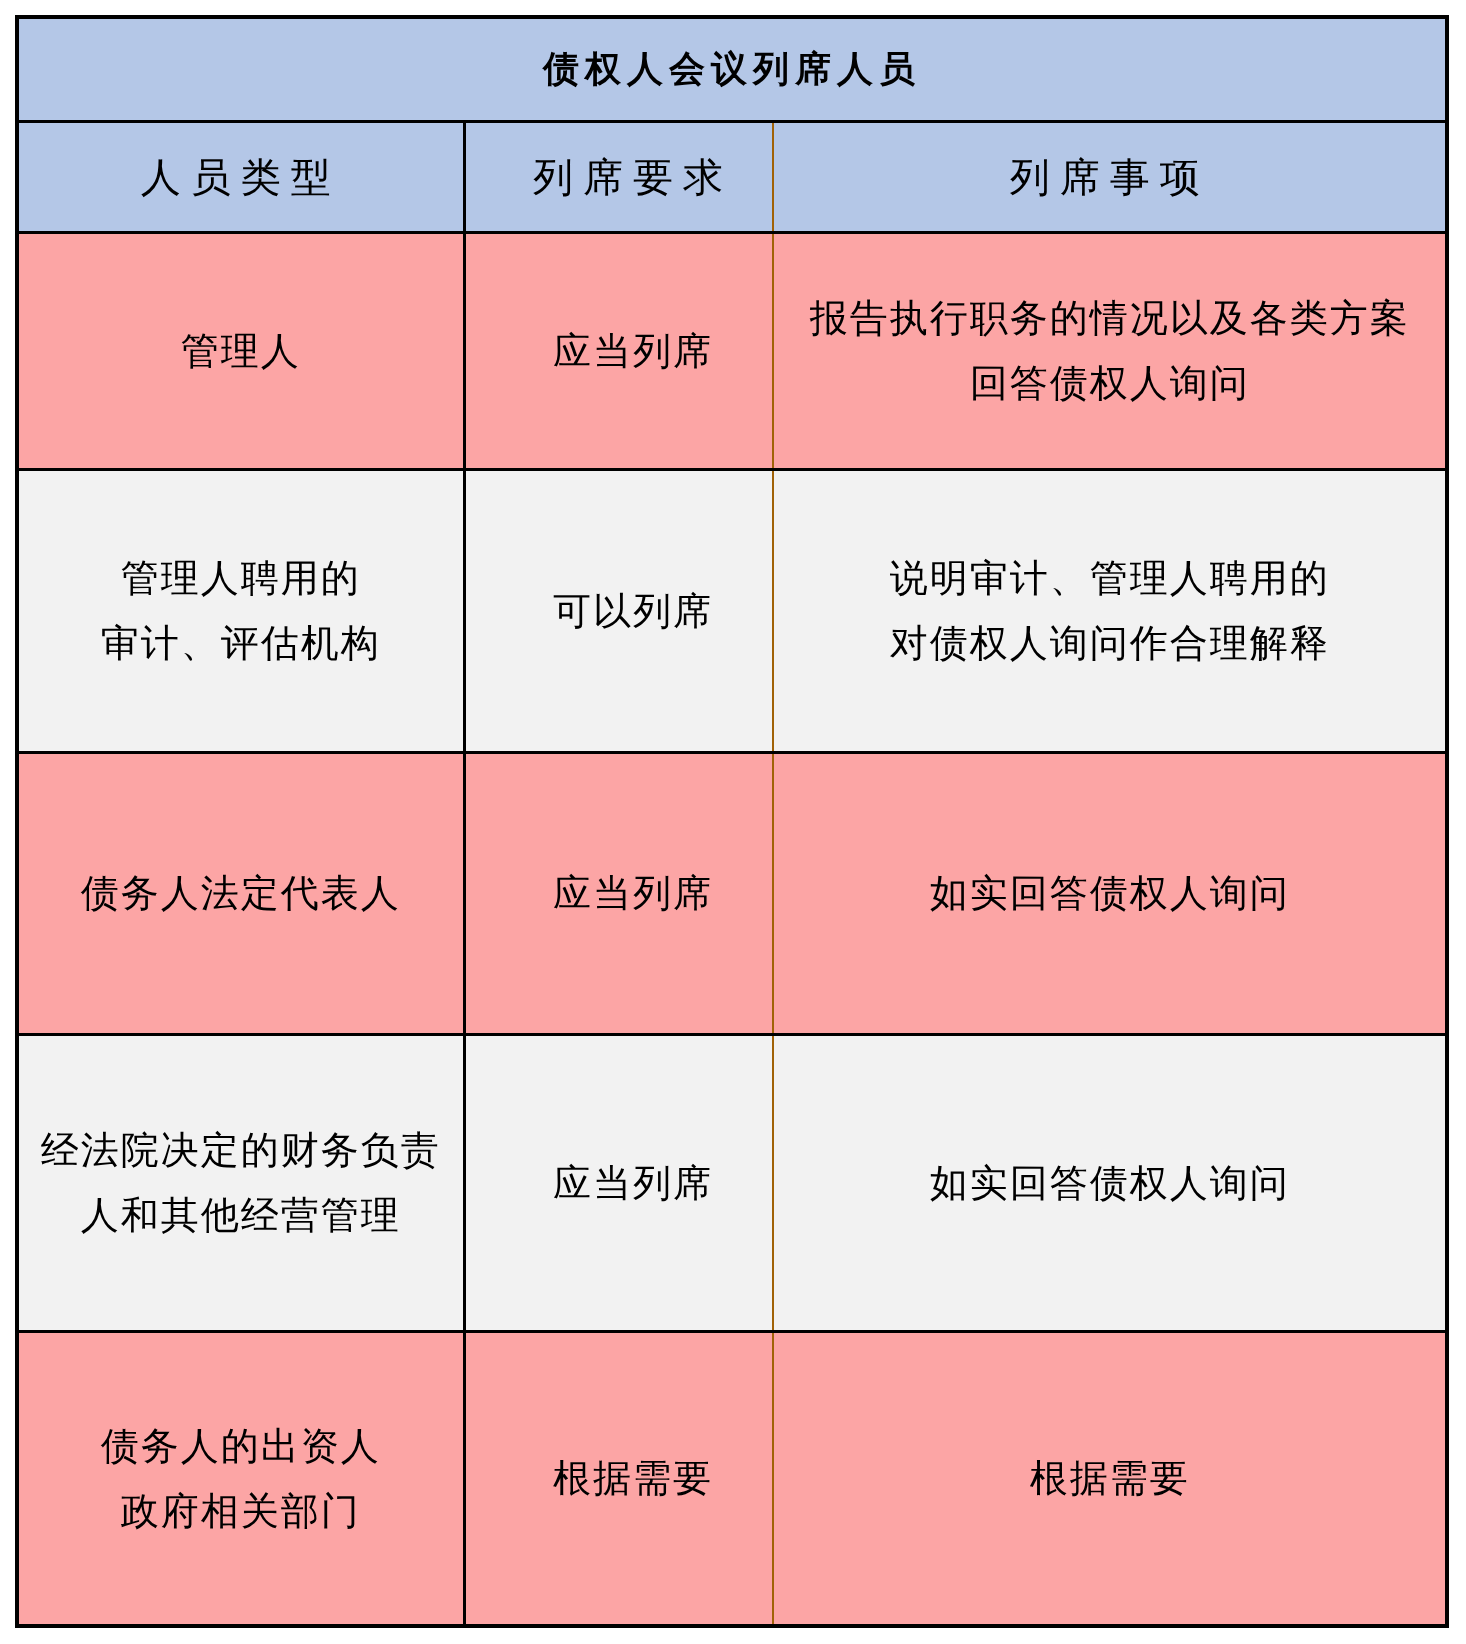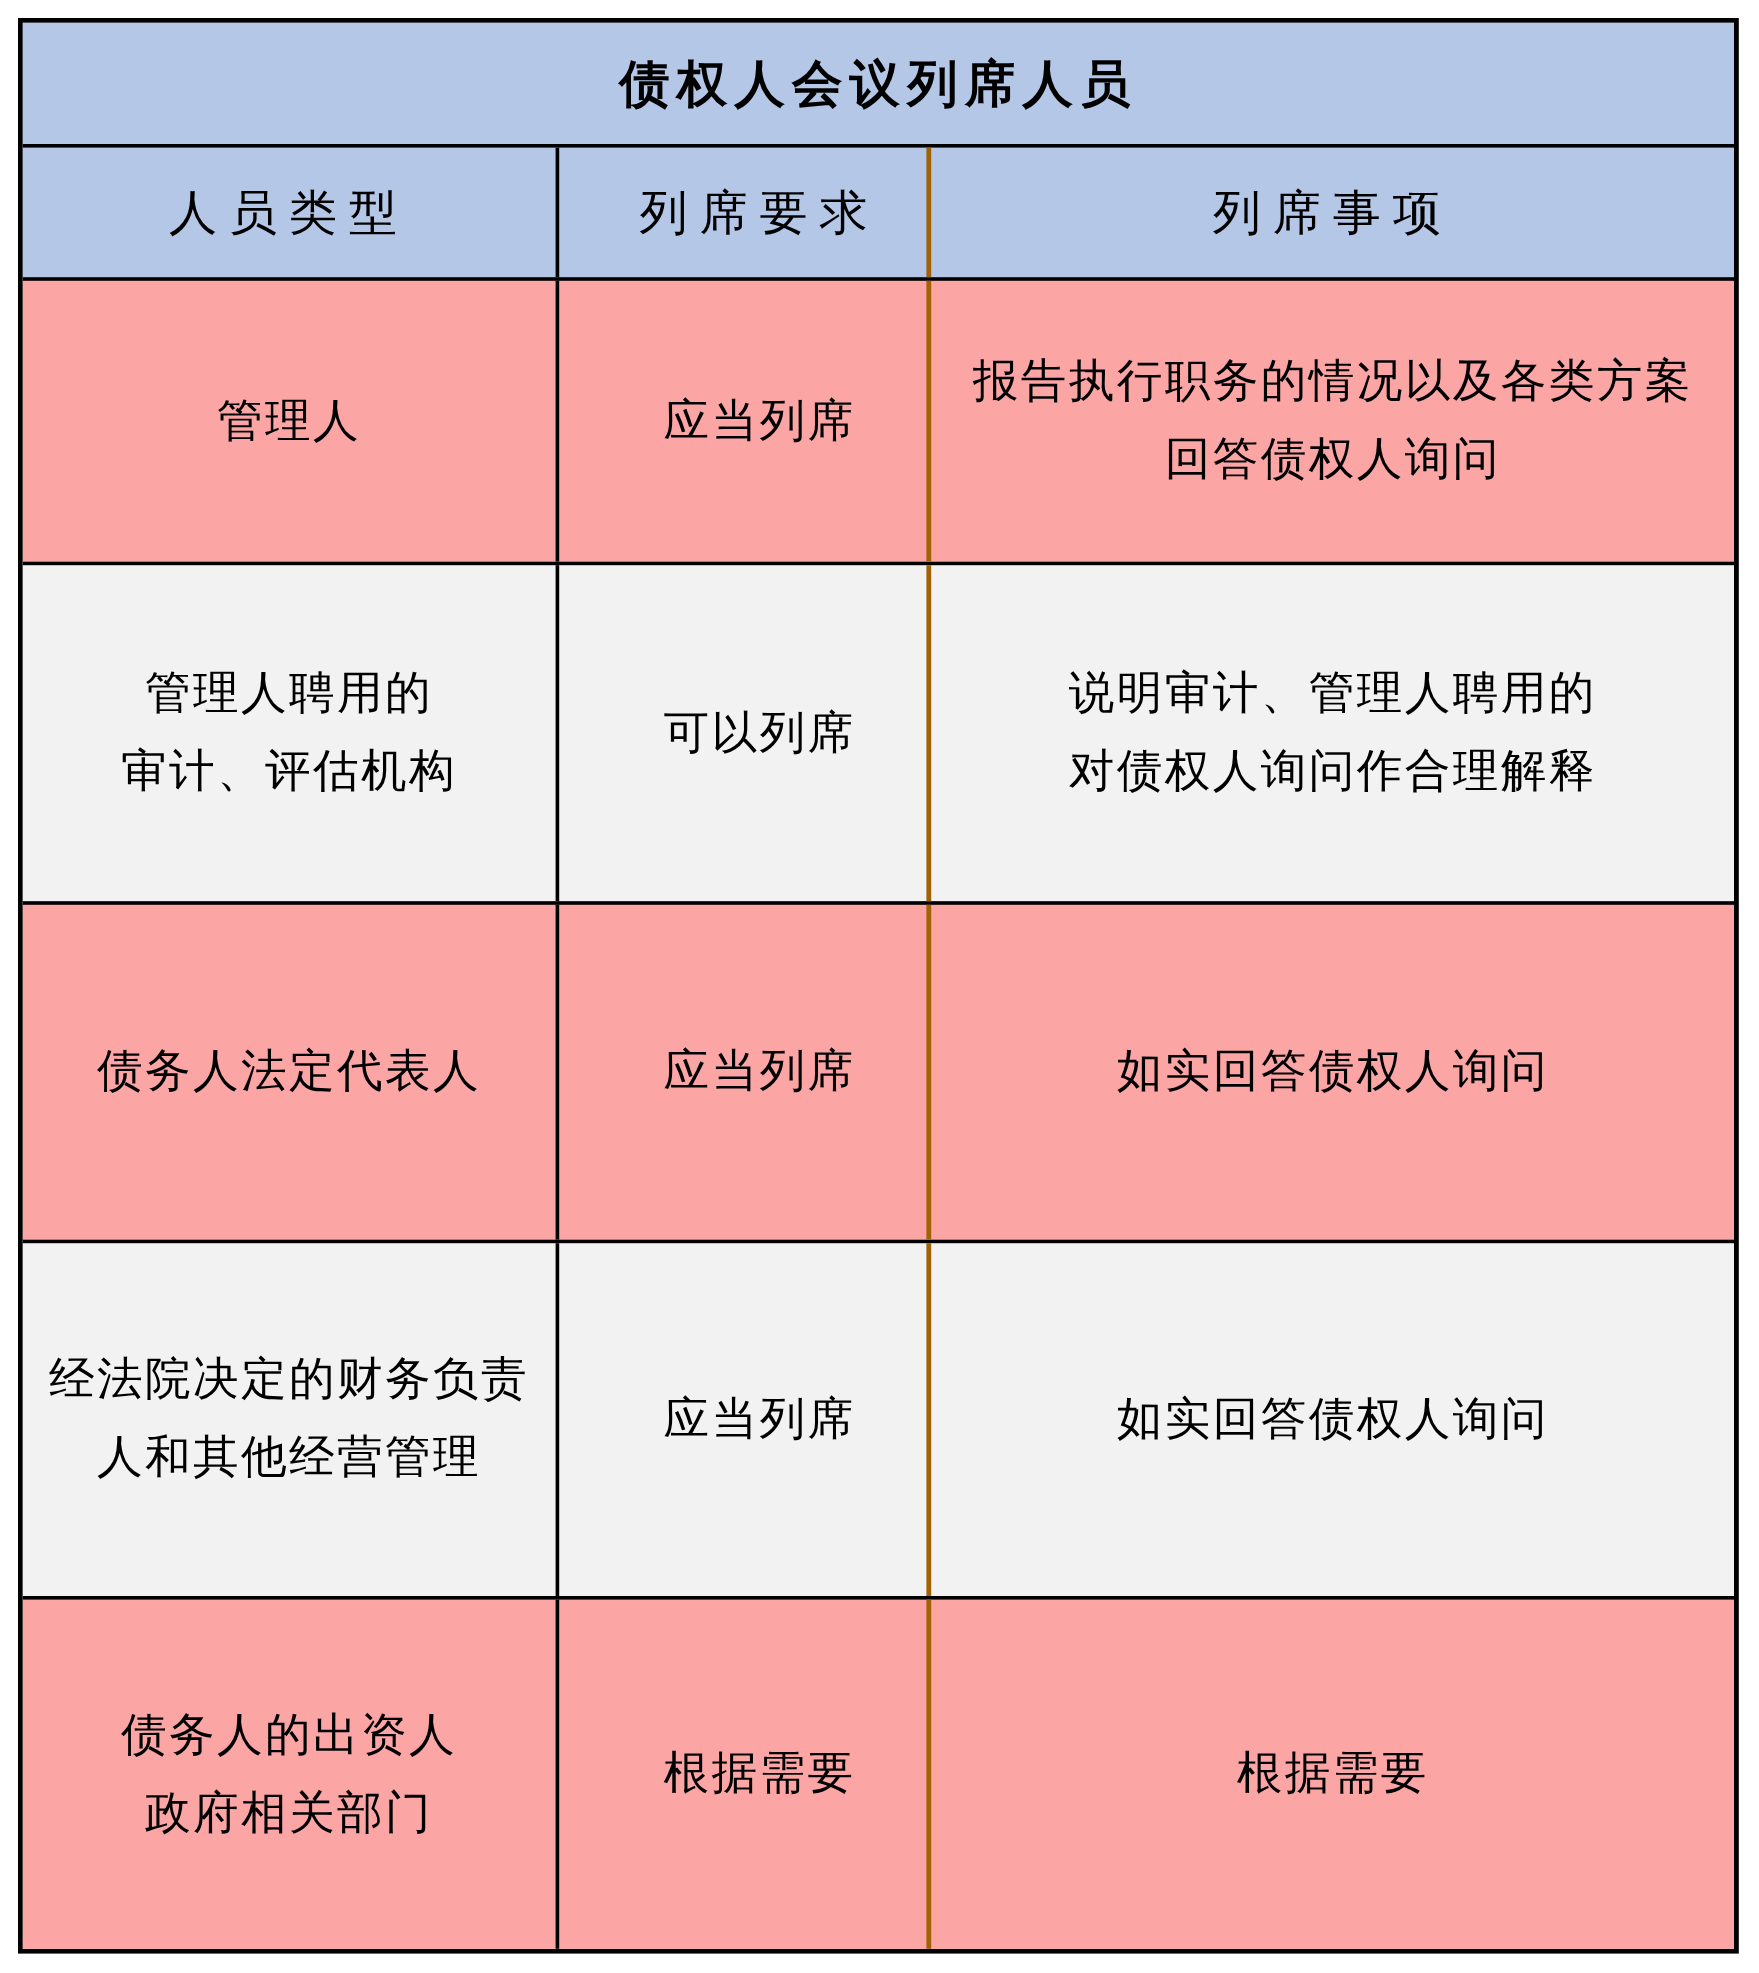--- a/index.html
+++ b/index.html
@@ -38,26 +38,26 @@
     box-sizing: border-box;
     display: flex;
     flex-direction: column;
     justify-content: center;
     align-items: center;
     text-align: center;
     overflow: hidden;
   }
   .col1 { width: 455px; }
   .col2 { width: 317px; border-left: 3px solid #000000; padding-left: 28px; }
-  .col3 { width: 690px; border-left: 4px solid #a16207; }
+  .col3 { width: 690px; border-left: 2px solid #a16207; }
 
   .title-row { height: 101px; background: #b4c7e7; }
   .title-cell {
     width: 100%;
-    font-size: 42px;
+    font-size: 36px;
     font-weight: 700;
     letter-spacing: 6px;
   }
   .header-row { height: 111px; background: #b4c7e7; }
   .header-row .cell {
     font-size: 40px;
     font-weight: 400;
     letter-spacing: 10px;
   }
   .body-row { background: #fca5a5; }

